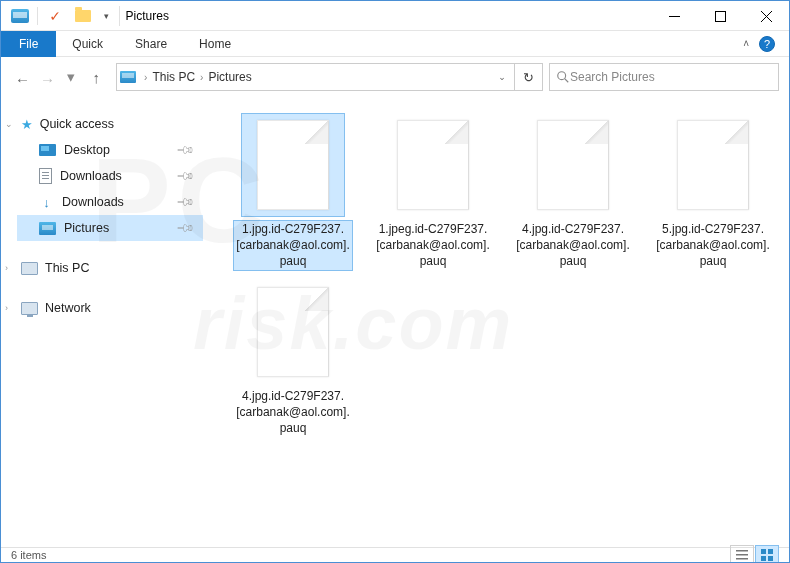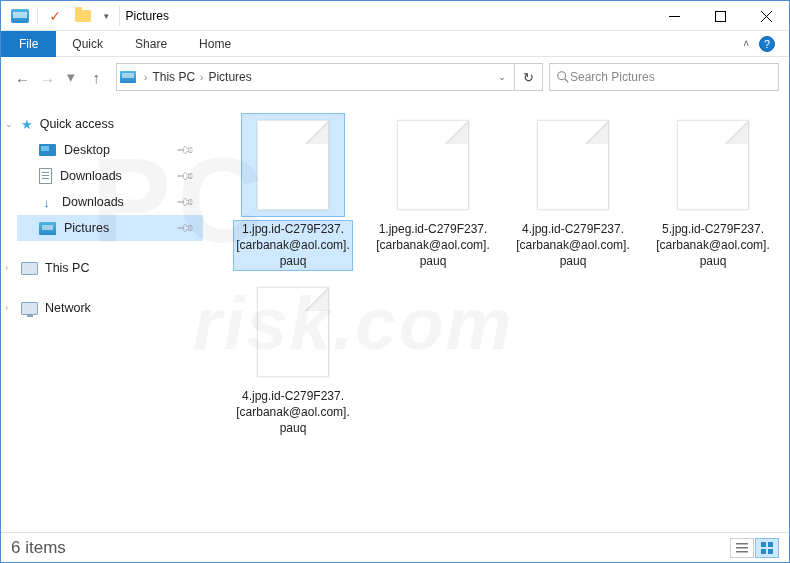--- a/index.html
+++ b/index.html
@@ -77,21 +77,21 @@
 .file-item { width:120px; display:flex; flex-direction:column; align-items:center; }
 .file-item.sel .file-thumb-wrap { border:1px solid #84bfef; background:#cde8ff; }
 .file-thumb-wrap { width:104px; height:104px; display:flex; align-items:center; justify-content:center; }
 .file-thumb { width:72px; height:90px; background:#fff; position:relative; box-shadow:0 0 2px rgba(0,0,0,.1); }
 .file-thumb::before { content:""; position:absolute; top:0; right:0; width:24px; height:24px; background:linear-gradient(135deg,#fff 49%,#e2e2e2 50%,#f2f2f2 60%); }
 .file-thumb::after { content:""; position:absolute; inset:0; border:1px solid #e8e8e8; border-right-color:#ddd; }
 .file-name { font-size:12px; text-align:center; margin-top:4px; line-height:1.35; color:#222; word-wrap:break-word; max-width:118px; }
 .file-item.sel .file-name { background:#cde8ff; outline:1px solid #84bfef; }
 
 
-.status { position:absolute; bottom:0; left:0; right:0; height:30px; background:#fff; border-top:1px solid #e1e1e1; display:flex; align-items:center; padding:0 10px; font-size:17px; color:#555; }
+.status { position:absolute; bottom:0; left:0; right:0; height:15px; background:#fff; border-top:1px solid #e1e1e1; display:flex; align-items:center; padding:0 10px; font-size:11px; color:#555; }
 .status-right { margin-left:auto; display:flex; gap:1px; }
 .view-btn { width:24px; height:20px; border:1px solid #d0d0d0; display:flex; align-items:center; justify-content:center; }
 .view-btn svg { width:14px; height:14px; }
 .view-btn.act { border-color:#84bfef; background:#cde8ff; }
 
 
 .wm { position:absolute; top:130px; left:90px; font-size:120px; font-weight:bold; color:rgba(0,0,0,0.04); letter-spacing:6px; pointer-events:none; z-index:50; font-family:Arial,sans-serif; }
 .wm2 { position:absolute; top:280px; left:192px; font-size:74px; font-style:italic; font-weight:bold; color:rgba(0,0,0,0.04); letter-spacing:2px; pointer-events:none; z-index:50; font-family:Arial,sans-serif; }
 </style>
 </head>

